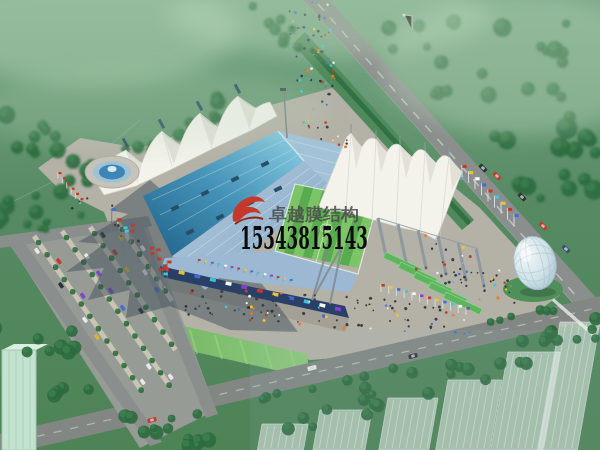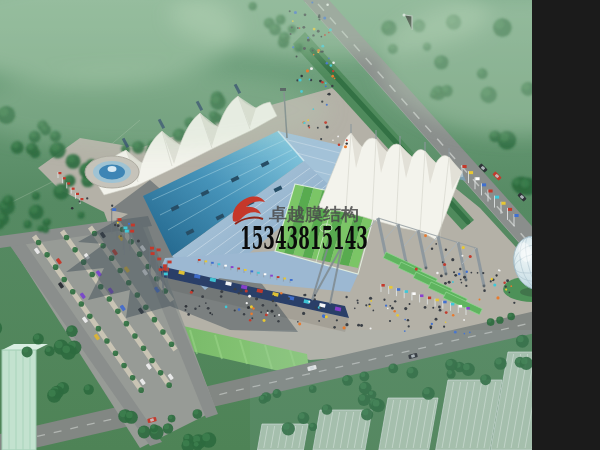--- a/index.html
+++ b/index.html
@@ -1,16 +1,16 @@
 <!DOCTYPE html>
 <html><head>
 <meta charset="utf-8">
 <style>
   html,body{margin:0;padding:0;background:#1b1b1b;}
-  .frame{width:532px;height:450px;position:relative;overflow:hidden;
+  .frame{width:600px;height:450px;position:relative;overflow:hidden;
          font-family:"DejaVu Sans","Liberation Sans",sans-serif;}
   svg{display:block;}
   .brand-text{font-family:"DejaVu Sans","Liberation Sans",sans-serif;
               font-weight:bold;}
   .phone-text{font-family:"DejaVu Serif","Liberation Serif",serif;
               font-weight:bold;}
 </style>
 </head>
 <body>
 

